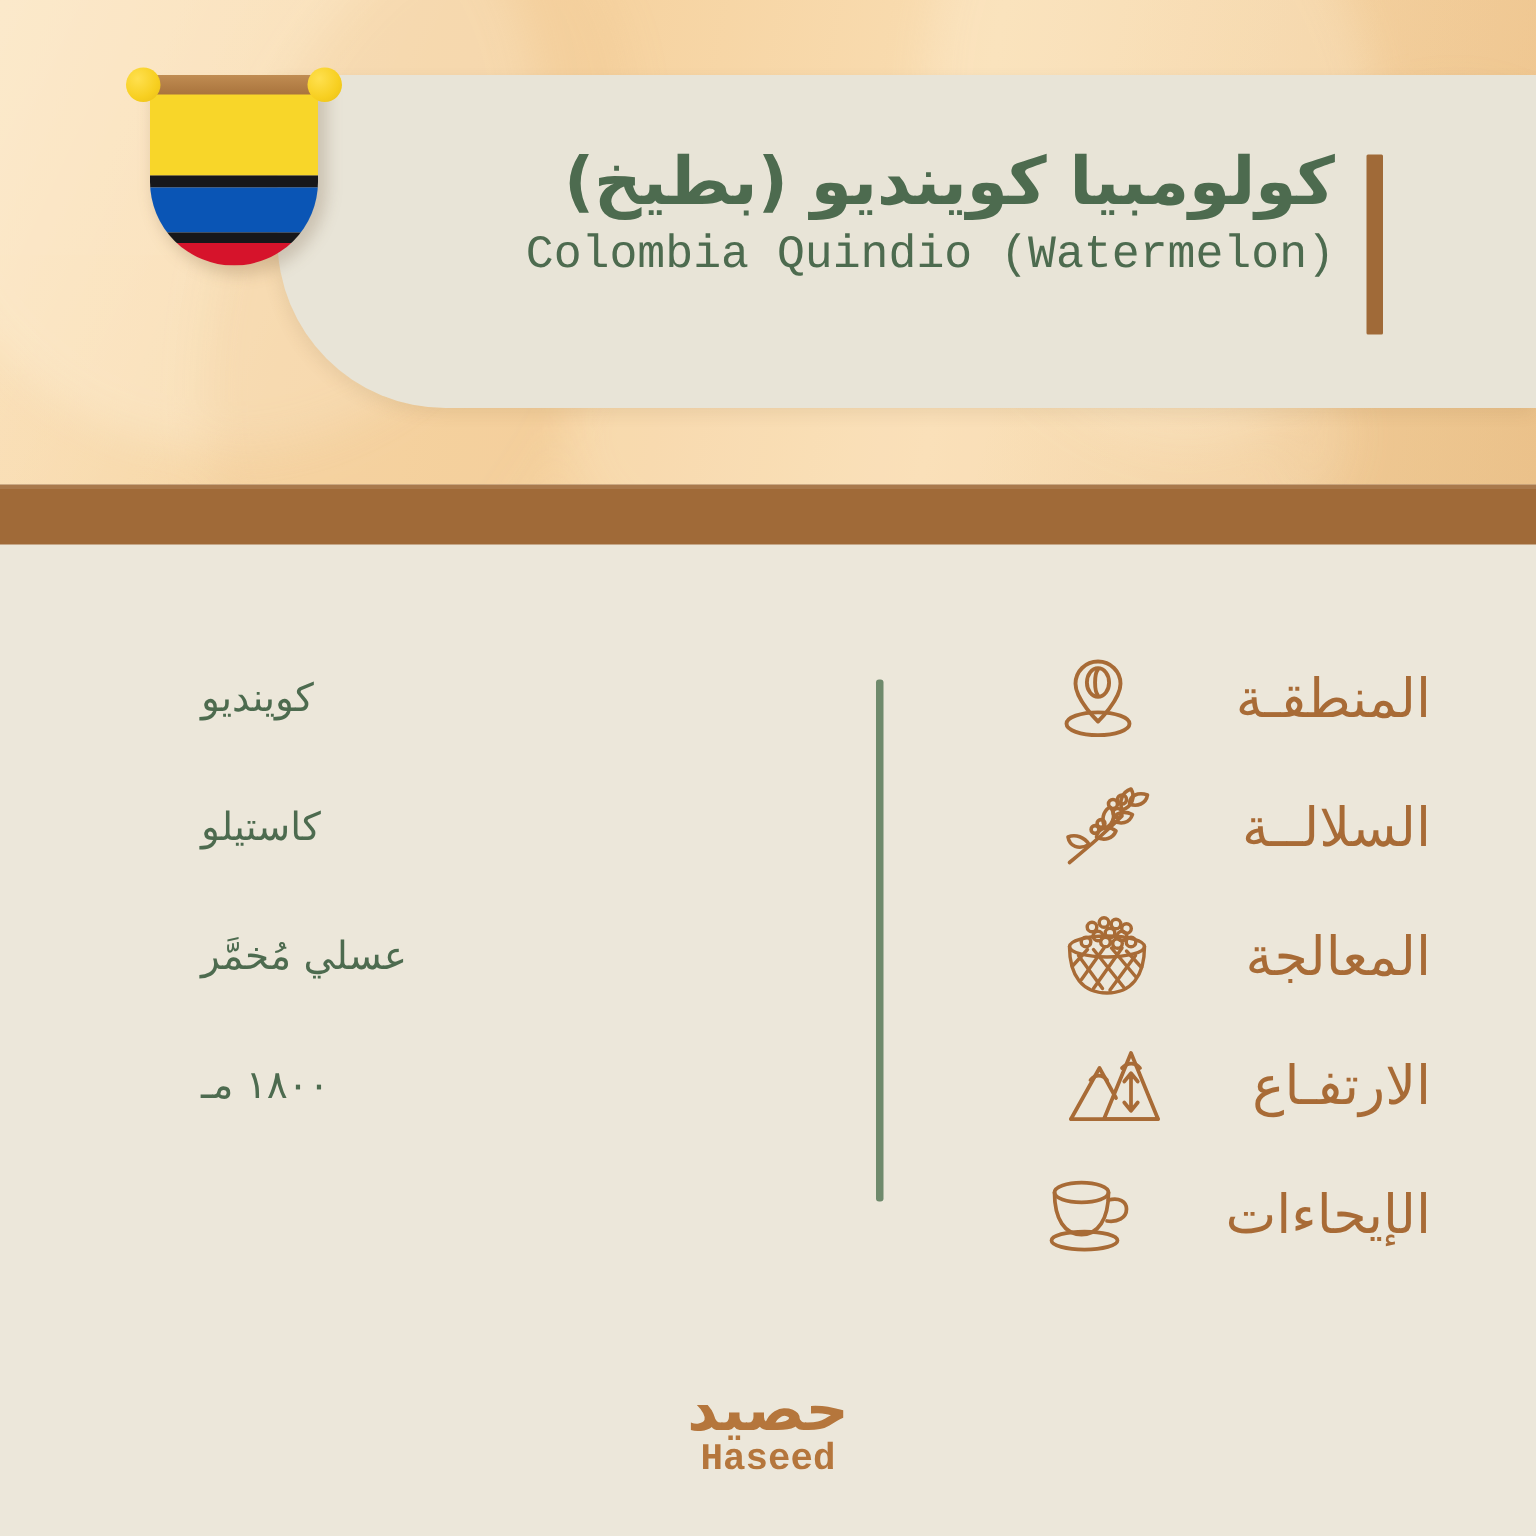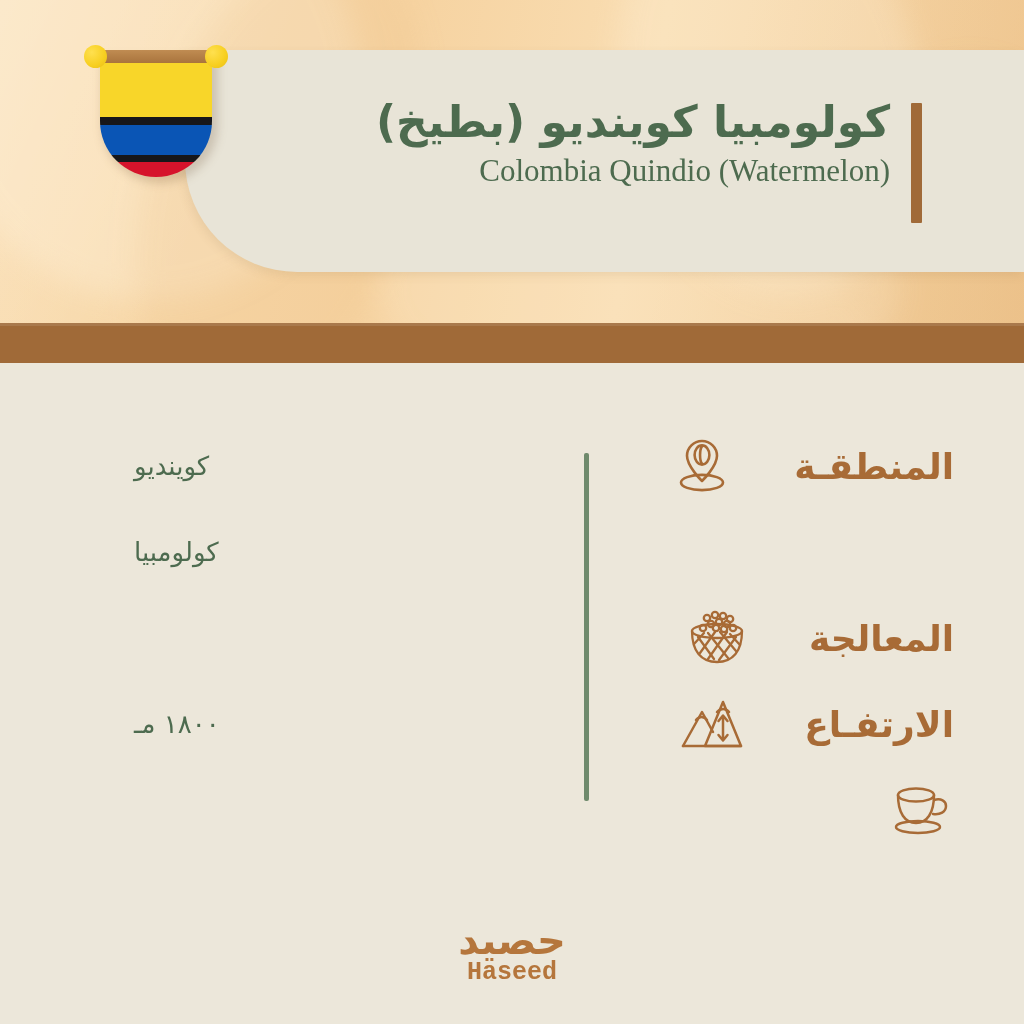--- a/index.html
+++ b/index.html
@@ -50,21 +50,21 @@
     text-align:right;
   }
   .title-ar{
     font-size:44px;font-weight:700;color:#4d6b4f;line-height:1.18;
     letter-spacing:0px;white-space:nowrap;direction:rtl;
   }
   .title-en{
     margin-top:4px;
     font-size:31px;font-weight:400;color:#4d6b4f;line-height:1.2;
     direction:ltr;text-align:right;white-space:nowrap;
-    font-family:Liberation Serif, serif;
+    font-family:Liberation Mono, monospace;
   }
 
   
   .flag{position:absolute;left:92px;top:41px;width:140px;height:145px;}
   .flag-shadow{
     position:absolute;left:10px;top:16px;width:116px;height:126px;
     background:rgba(90,60,30,.20);filter:blur(5px);
     border-radius:6px 6px 58px 58px;
   }
   .flag-body{
@@ -103,21 +103,21 @@
     position:absolute;right:0;left:0;height:86px;
     display:flex;align-items:center;
   }
   .row-r{
     position:absolute;right:70px;top:0;height:86px;
     display:flex;flex-direction:row;align-items:center;gap:18px;
   }
   .ricon{width:68px;height:64px;flex:0 0 68px;display:flex;align-items:center;justify-content:center;}
   .ricon svg{display:block;}
   .rlabel{
-    font-size:36px;font-weight:700;color:#a86b36;direction:rtl;white-space:nowrap;
+    font-size:36px;font-weight:400;color:#a86b36;direction:rtl;white-space:nowrap;
     letter-spacing:1px;
     margin-left:40px;
   }
   .row-v{
     position:absolute;right:470px;top:0;height:86px;width:420px;
     display:flex;align-items:center;justify-content:flex-start;
   }
   .rvalue{
     width:100%;text-align:left;direction:rtl;
     font-size:26px;font-weight:400;color:#4d6b4f;line-height:1.32;white-space:pre-line;
@@ -192,22 +192,41 @@
               <ellipse cx="31" cy="47.5" rx="21" ry="7.6"></ellipse>
             </svg>
           </div>
         </div>
         <div class="row-v">
           <div class="rvalue">كوينديو</div>
         </div>
       </div>
 
       <div class="row" style="top:146px">
-        <div class="row-v">
-          <div class="rvalue">كولومبيا</div>
+        <div class="row-r">
+          <div class="rlabel">السلالــة</div>
+          <div class="ricon">
+            <svg width="64" height="60" viewBox="0 0 64 60" fill="none" stroke="#a86b36" stroke-width="2.4" stroke-linecap="round" stroke-linejoin="round">
+              <path d="M9 53 C20 44 32 34 44 22"></path>
+              <path d="M22 41c-3-5-9-7-14-5 1 6 7 9 14 5z"></path>
+              <path d="M27 36c5 3 11 1 13-4-5-4-12-2-13 4z"></path>
+              <path d="M33 30c-3-5-2-11 3-14 4 4 3 11-3 14z"></path>
+              <path d="M38 25c5 3 11 2 13-4-6-3-12-1-13 4z"></path>
+              <path d="M44 18c-2-6 0-12 6-14 3 5 1 12-6 14z"></path>
+              <path d="M49 14c5 2 11 0 12-6-6-2-12 0-12 6z"></path>
+              <circle cx="38" cy="14" r="3"></circle>
+              <circle cx="44" cy="11" r="3"></circle>
+              <circle cx="41" cy="20" r="3"></circle>
+              <circle cx="30" cy="27" r="2.6"></circle>
+              <circle cx="26" cy="31" r="2.6"></circle>
+            </svg>
+          </div>
+        </div>
+        <div class="row-v">
+          <div class="rvalue">كاستيلو</div>
         </div>
       </div>
 
       <div class="row" style="top:232px">
         <div class="row-r">
           <div class="rlabel">المعالجة</div>
           <div class="ricon">
             <svg width="62" height="58" viewBox="0 0 62 58" fill="none" stroke="#a86b36" stroke-width="2.3" stroke-linecap="round" stroke-linejoin="round">
               <path d="M6 22 C6 42 15 53 31 53 C47 53 56 42 56 22"></path>
               <ellipse cx="31" cy="22" rx="25" ry="7"></ellipse>
@@ -220,20 +239,23 @@
               <circle cx="47" cy="19" r="3.2"></circle>
                 <circle cx="21" cy="9" r="3.2"></circle>
               <circle cx="29" cy="6" r="3.2"></circle>
                 <circle cx="37" cy="7" r="3.2"></circle>
               <circle cx="44" cy="10" r="3.2"></circle>
                 <circle cx="30" cy="19" r="3.2"></circle>
               <circle cx="38" cy="20" r="3.2"></circle>
             </svg>
           </div>
         </div>
+        <div class="row-v">
+          <div class="rvalue">عسلي مُخمَّر</div>
+        </div>
       </div>
 
       <div class="row" style="top:318px">
         <div class="row-r">
           <div class="rlabel">الارتفـاع</div>
           <div class="ricon">
             <svg width="64" height="56" viewBox="0 0 64 56" fill="none" stroke="#a86b36" stroke-width="2.5" stroke-linecap="round" stroke-linejoin="round">
               <path d="M3 50 L22 16 L33 36"></path>
               <path d="M25 50 L43 6 L61 50 Z"></path>
               <path d="M3 50 L61 50"></path>
@@ -243,20 +265,21 @@
             </svg>
           </div>
         </div>
         <div class="row-v">
           <div class="rvalue">١٨٠٠ مـ</div>
         </div>
       </div>
 
       <div class="row" style="top:404px">
         <div class="row-r">
+          <div class="rlabel">الإيحاءات</div>
           <div class="ricon">
             <svg width="64" height="56" viewBox="0 0 64 56" fill="none" stroke="#a86b36" stroke-width="2.5" stroke-linecap="round" stroke-linejoin="round">
               <path d="M10 13 C10 31 17 41 28 41 C39 41 46 31 46 13"></path>
               <ellipse cx="28" cy="13" rx="18" ry="6.6"></ellipse>
               <path d="M46 18c7-2 12 1 12 6 0 6-6 9-13 8"></path>
               <ellipse cx="30" cy="45" rx="22" ry="6"></ellipse>
             </svg>
           </div>
         </div>
       </div>

